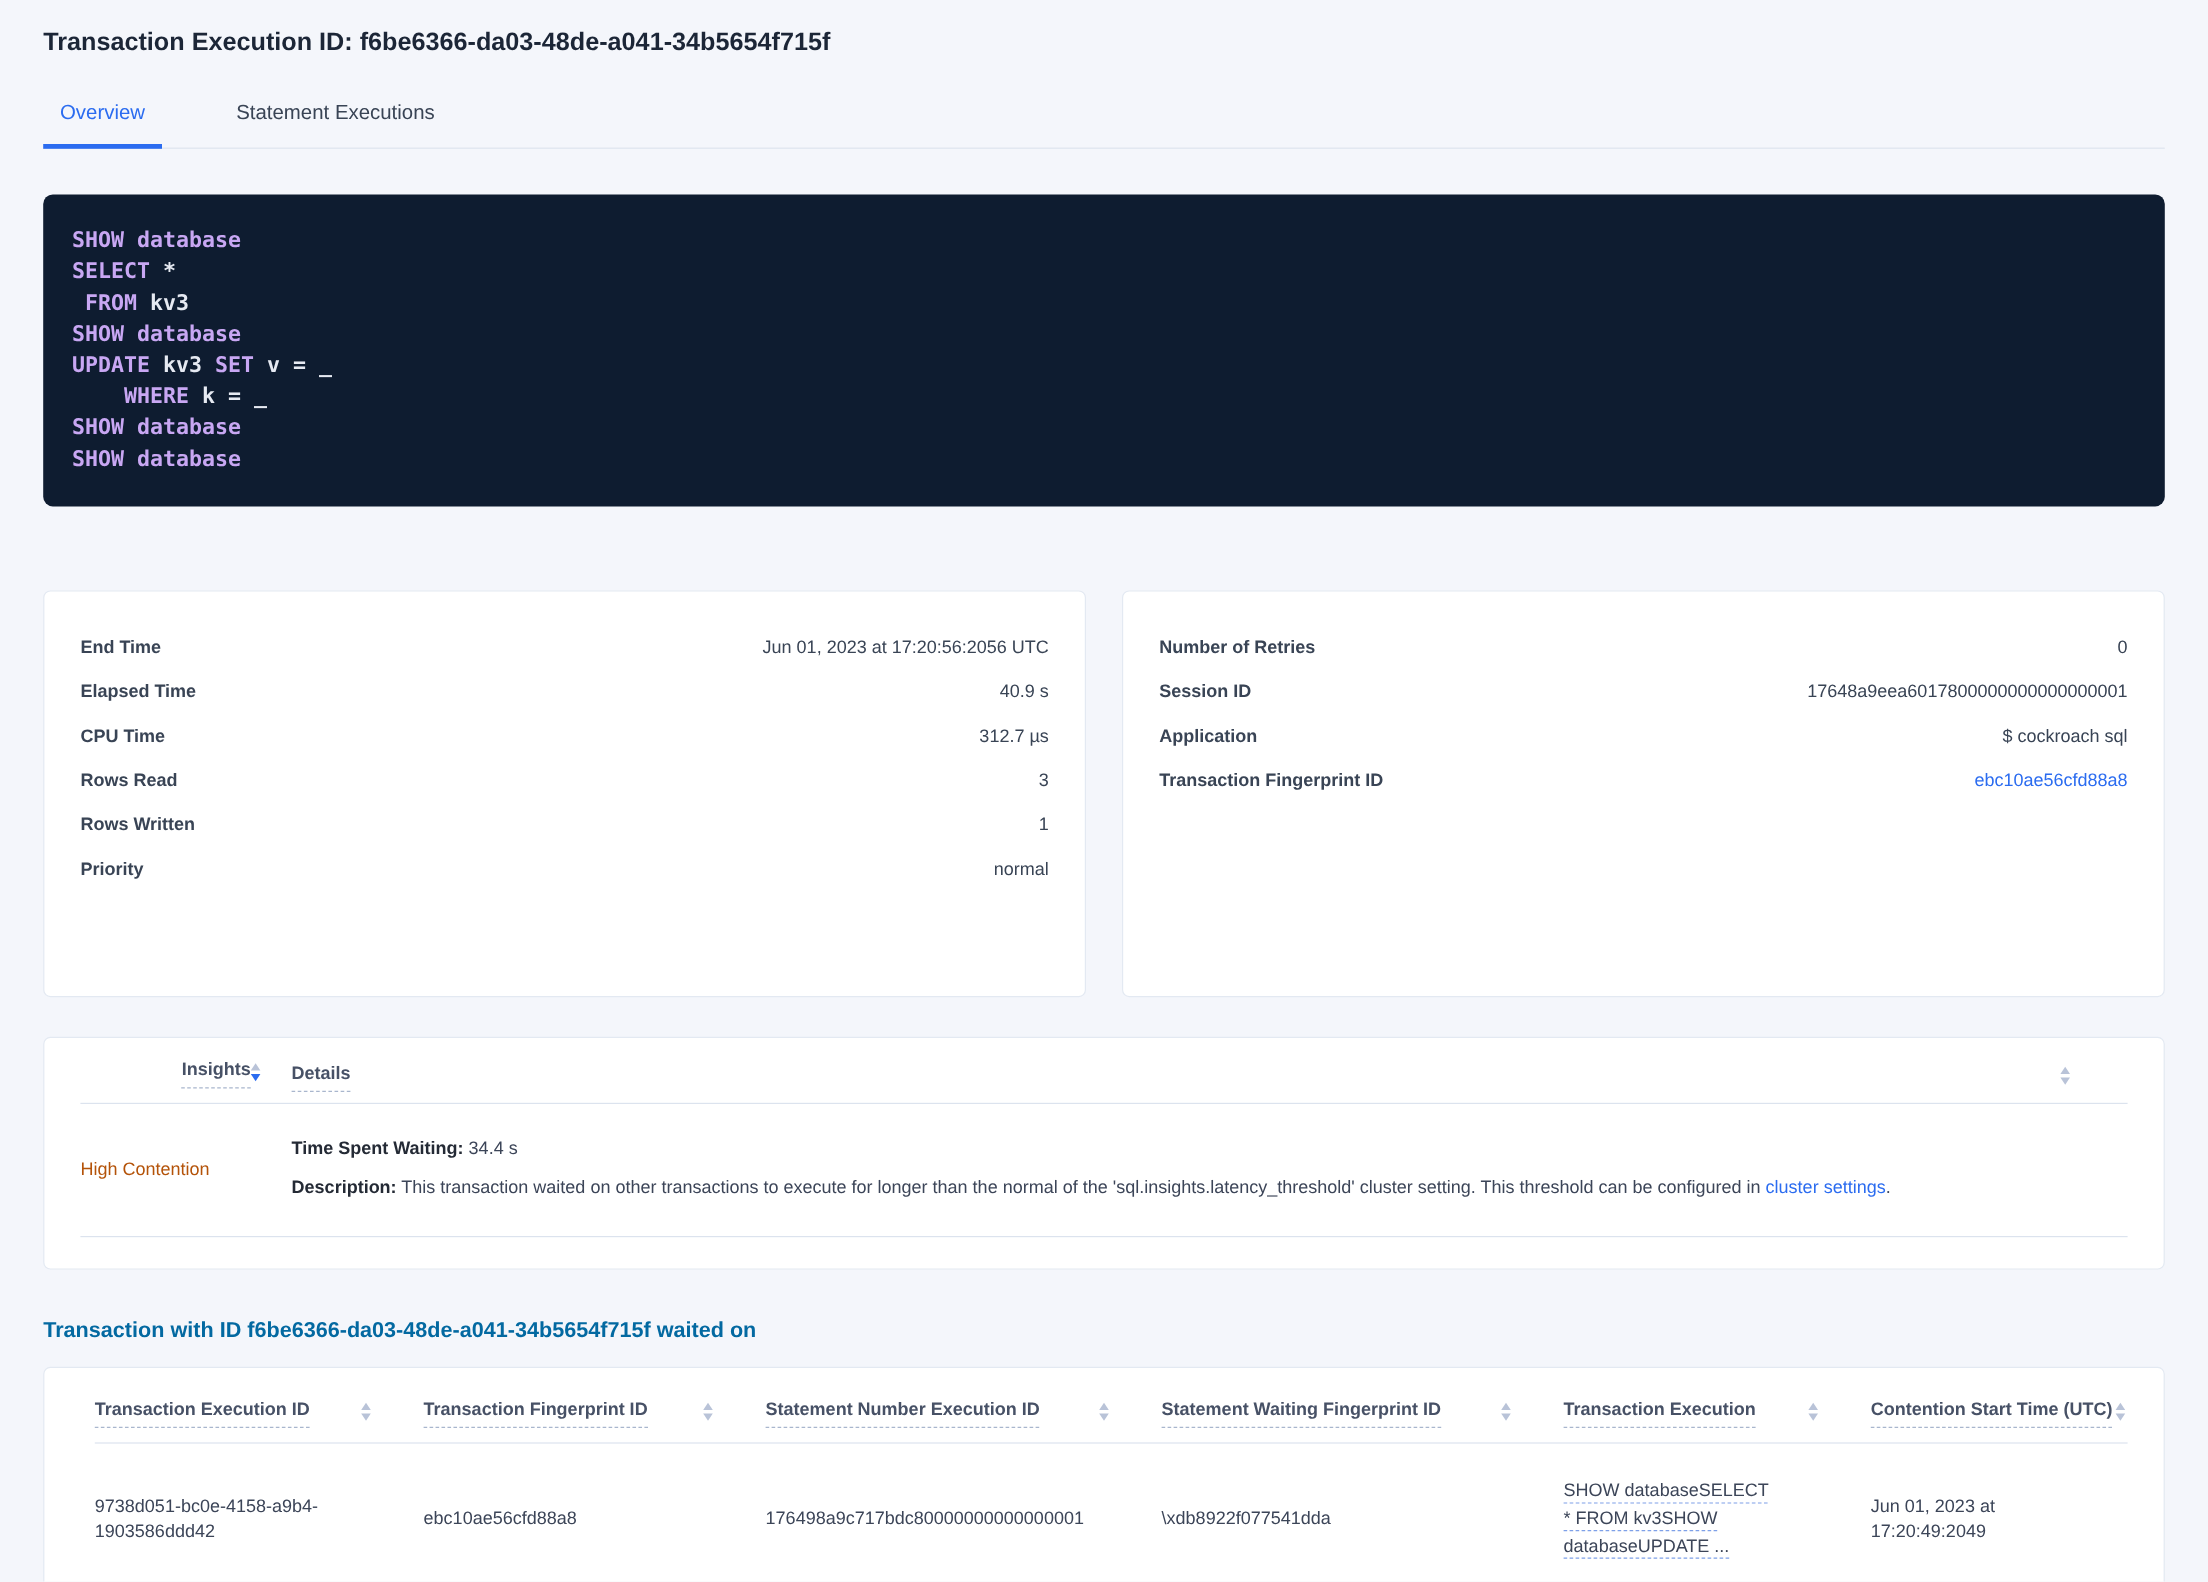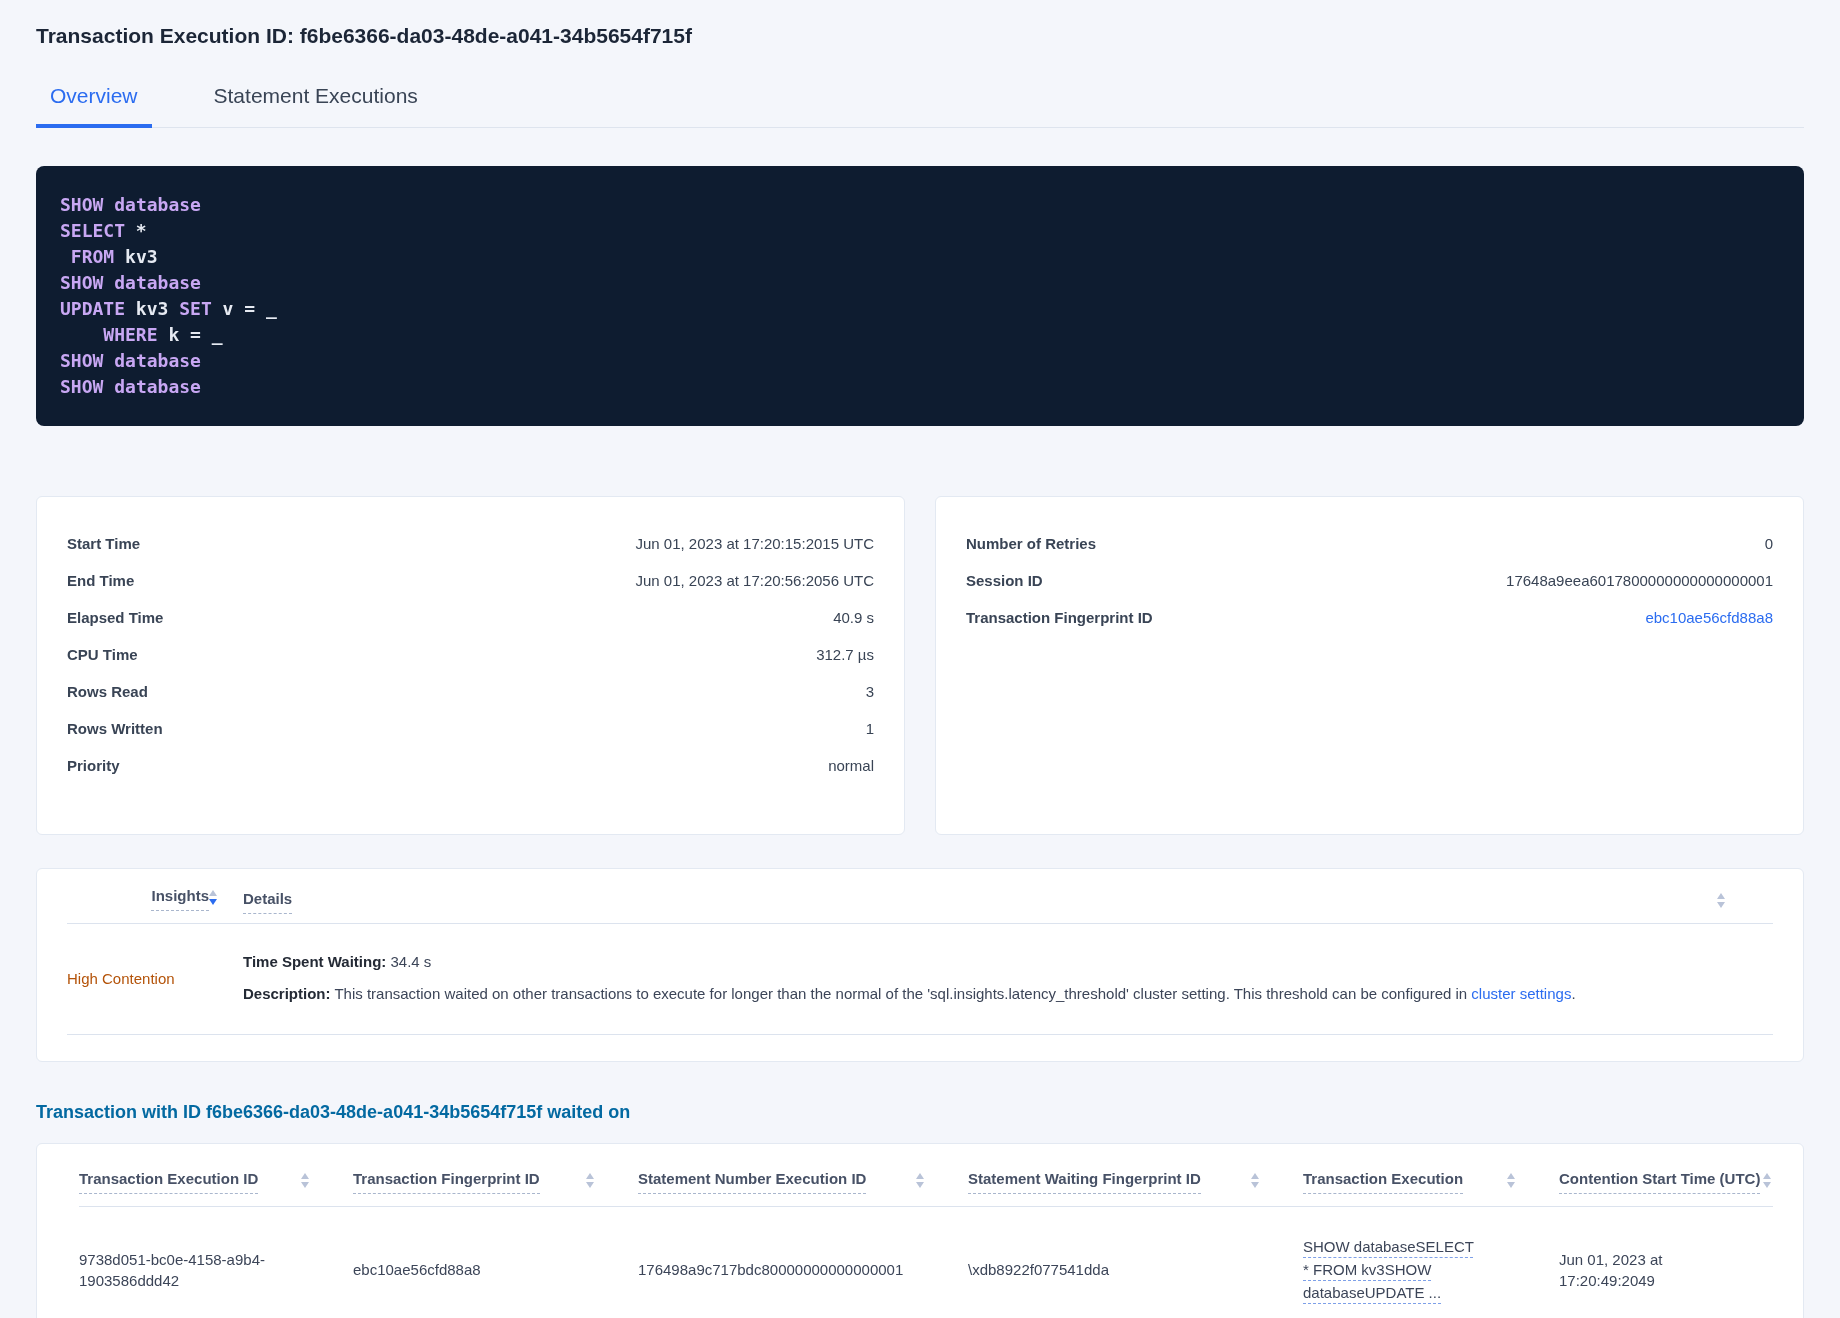--- a/index.html
+++ b/index.html
@@ -9,21 +9,21 @@
     --code-keyword:#c8a7f3;
     --code-text:#e6eaf2;
   }
   *{box-sizing:border-box;}
   body{margin:0;background:#f4f6fb;font-family:"Liberation Sans",sans-serif;color:#3c4558;}
   .page{width:1840px;height:1318px;overflow:hidden;padding:14px 36px 16px;}
 
   .page-title{font-size:21px;font-weight:700;color:#1c2637;margin:10px 0 26px;}
 
   .tabs{display:flex;gap:48px;border-bottom:1px solid #dee4ee;}
-  .tab{font-size:21px;padding:10px 14px 16px;color:#394455;cursor:pointer;border-bottom:4px solid transparent;margin-bottom:-1px;}
+  .tab{font-size:17px;padding:10px 14px 16px;color:#394455;cursor:pointer;border-bottom:4px solid transparent;margin-bottom:-1px;}
   .tab.active{color:var(--accent);border-bottom-color:var(--accent);}
 
   .sql-box{background:var(--code-bg);border-radius:8px;padding:26px 24px;margin-top:38px;
     font-family:"DejaVu Sans Mono","Liberation Mono",monospace;font-size:18px;line-height:26px;font-weight:700;}
   .sql-line{white-space:pre;color:var(--code-text);}
   .tok-kw{color:var(--code-keyword);}
   .tok-tx{color:var(--code-text);}
 
   .cards{display:flex;gap:30px;margin-top:70px;align-items:stretch;}
   .card{flex:1;background:#fff;border:1px solid #e3e9f2;border-radius:6px;padding:28px 30px;min-height:339px;}
@@ -83,24 +83,20 @@
       <div class="sql-line"><span class="tok-kw">SHOW</span><span class="tok-tx"> </span><span class="tok-kw">database</span></div>
       <div class="sql-line"><span class="tok-kw">UPDATE</span><span class="tok-tx"> kv3 </span><span class="tok-kw">SET</span><span class="tok-tx"> v = _</span></div>
       <div class="sql-line"><span class="tok-tx">    </span><span class="tok-kw">WHERE</span><span class="tok-tx"> k = _</span></div>
       <div class="sql-line"><span class="tok-kw">SHOW</span><span class="tok-tx"> </span><span class="tok-kw">database</span></div>
       <div class="sql-line"><span class="tok-kw">SHOW</span><span class="tok-tx"> </span><span class="tok-kw">database</span></div>
     </div>
 
   <div class="cards">
     <div class="card" id="card-left">
         <div class="sum-row">
-          <span class="sum-label">Start Time</span>
-          <span class="sum-value">Jun 01, 2023 at 17:20:15:2015 UTC</span>
-        </div>
-        <div class="sum-row">
           <span class="sum-label">End Time</span>
           <span class="sum-value">Jun 01, 2023 at 17:20:56:2056 UTC</span>
         </div>
         <div class="sum-row">
           <span class="sum-label">Elapsed Time</span>
           <span class="sum-value">40.9 s</span>
         </div>
         <div class="sum-row">
           <span class="sum-label">CPU Time</span>
           <span class="sum-value">312.7 µs</span>
@@ -119,20 +115,24 @@
         </div>
       </div>
     <div class="card" id="card-right">
         <div class="sum-row">
           <span class="sum-label">Number of Retries</span>
           <span class="sum-value">0</span>
         </div>
         <div class="sum-row">
           <span class="sum-label">Session ID</span>
           <span class="sum-value">17648a9eea6017800000000000000001</span>
+        </div>
+        <div class="sum-row">
+          <span class="sum-label">Application</span>
+          <span class="sum-value">$ cockroach sql</span>
         </div>
         <div class="sum-row">
           <span class="sum-label">Transaction Fingerprint ID</span>
           <span class="sum-value link">ebc10ae56cfd88a8</span>
         </div>
       </div>
   </div>
 
   <div class="panel insights-card">
     <div class="tbl-head">

